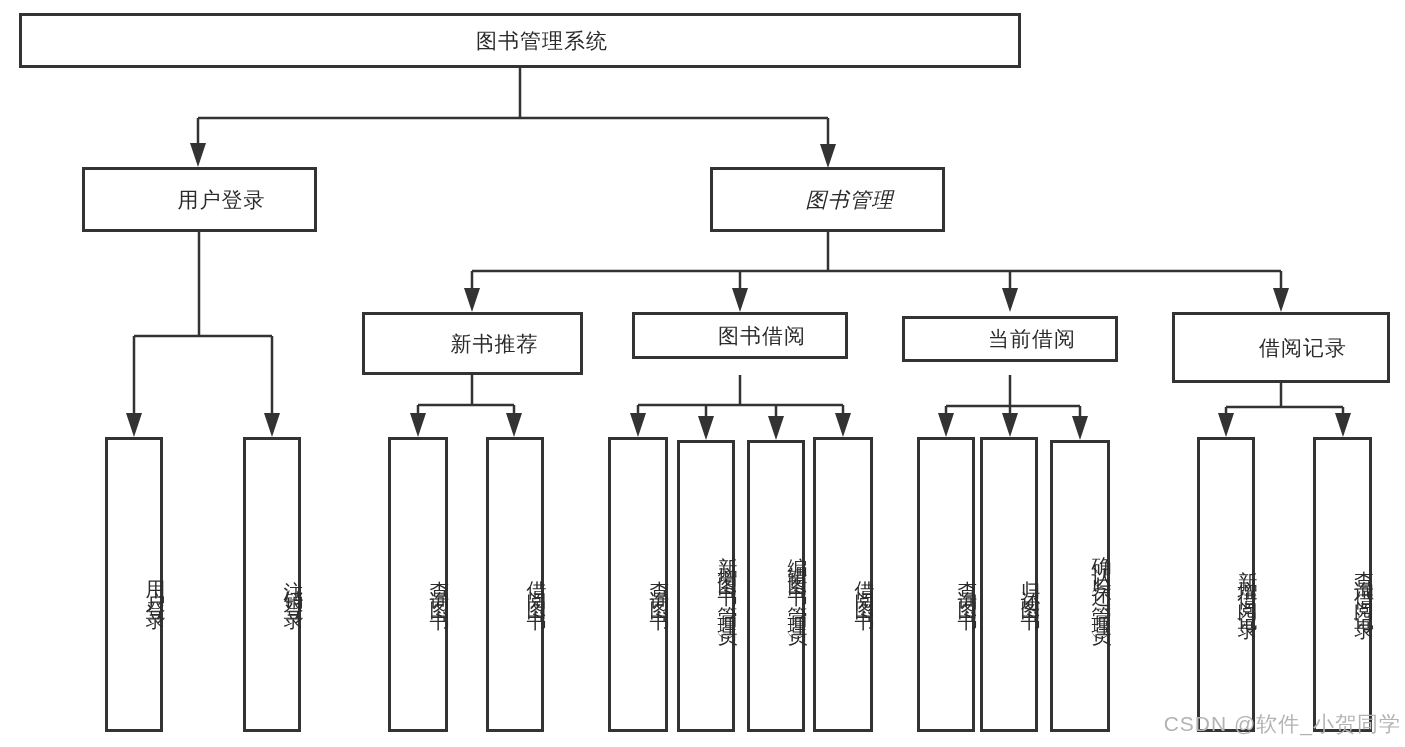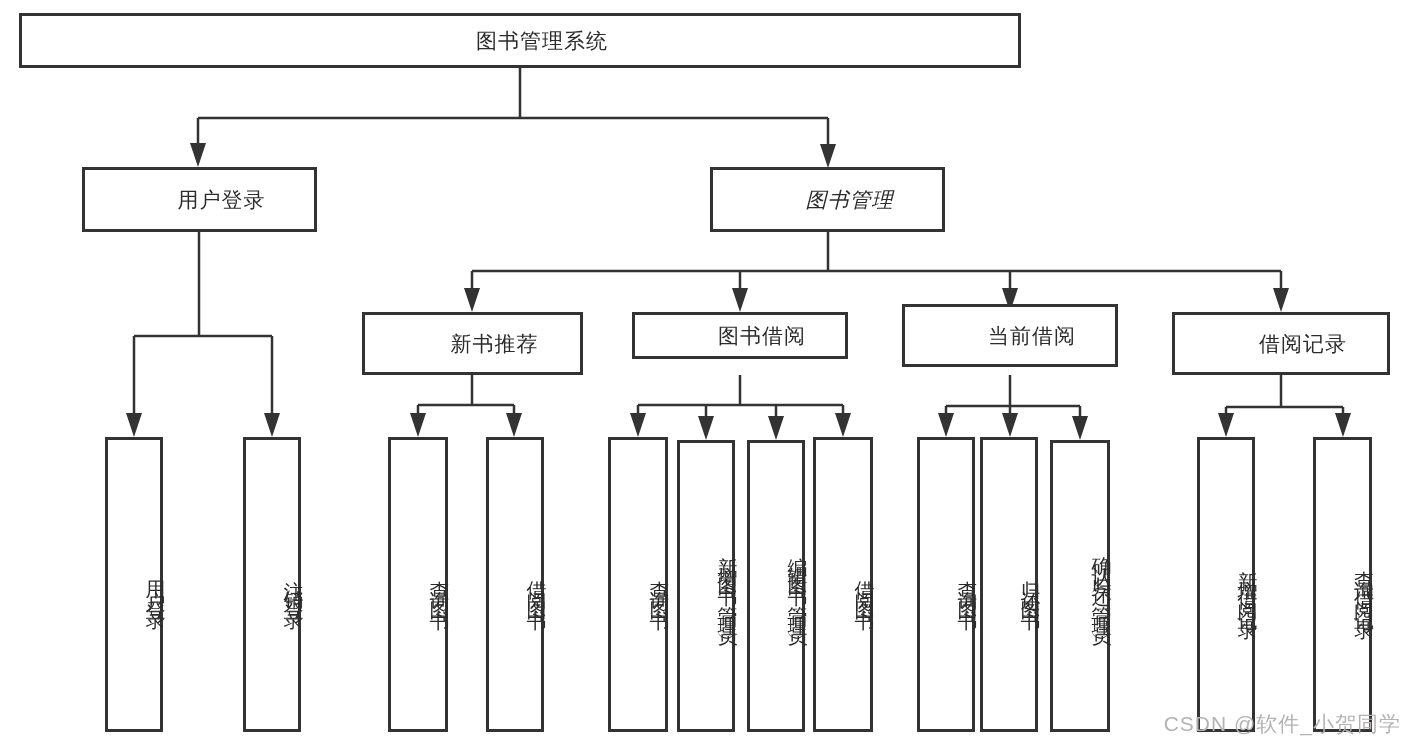--- a/index.html
+++ b/index.html
@@ -29,22 +29,22 @@
     letter-spacing:10px;
     line-height:1;
     white-space:nowrap;
   }
   
   .n-root{left:19px;top:13px;width:1002px;height:55px;}
   .n-userlogin{left:82px;top:167px;width:235px;height:65px;}
   .n-bookmgmt{left:710px;top:167px;width:235px;height:65px;font-style:italic;}
   .n-newbook{left:362px;top:312px;width:221px;height:63px;}
   .n-bookborrow{left:632px;top:312px;width:216px;height:47px;}
-  .n-currentborrow{left:902px;top:304px;width:216px;height:63px;}
-  .n-borrowrecord{left:1172px;top:312px;width:218px;height:63px;}
+  .n-currentborrow{left:902px;top:316px;width:216px;height:46px;}
+  .n-borrowrecord{left:1172px;top:312px;width:218px;height:71px;}
   
   .l-ul1{left:105px;top:437px;width:58px;height:295px;}
   .l-ul2{left:243px;top:437px;width:58px;height:295px;}
   .l-nb1{left:388px;top:437px;width:60px;height:295px;}
   .l-nb2{left:486px;top:437px;width:58px;height:295px;}
   .l-bb1{left:608px;top:437px;width:60px;height:295px;}
   .l-bb2{left:677px;top:440px;width:58px;height:292px;}
   .l-bb3{left:747px;top:440px;width:58px;height:292px;}
   .l-bb4{left:813px;top:437px;width:60px;height:295px;}
   .l-cb1{left:917px;top:437px;width:58px;height:295px;}

